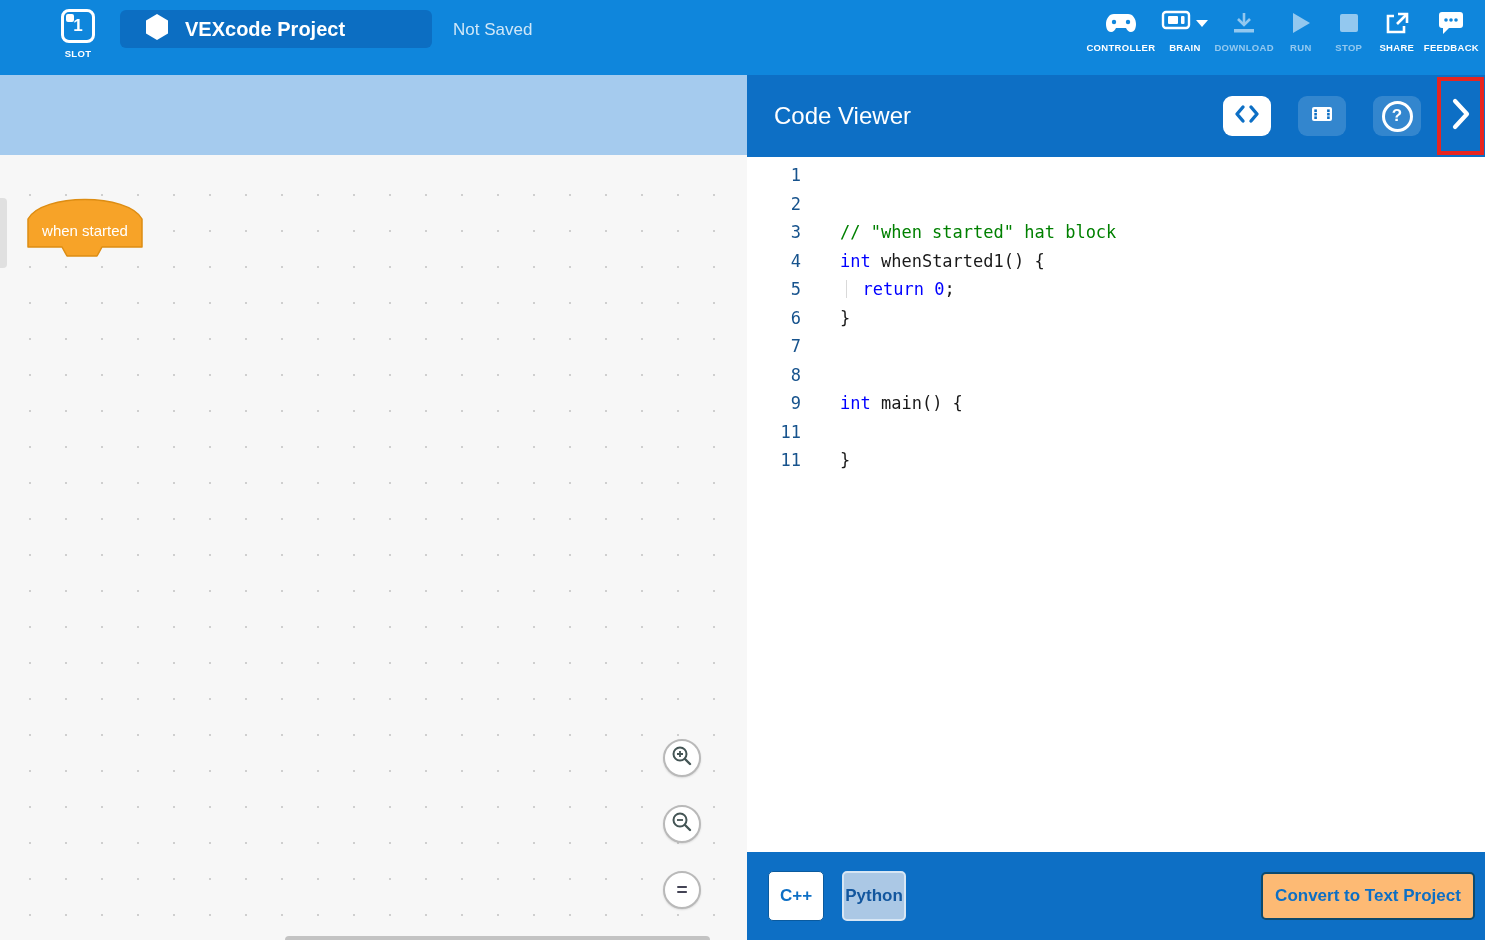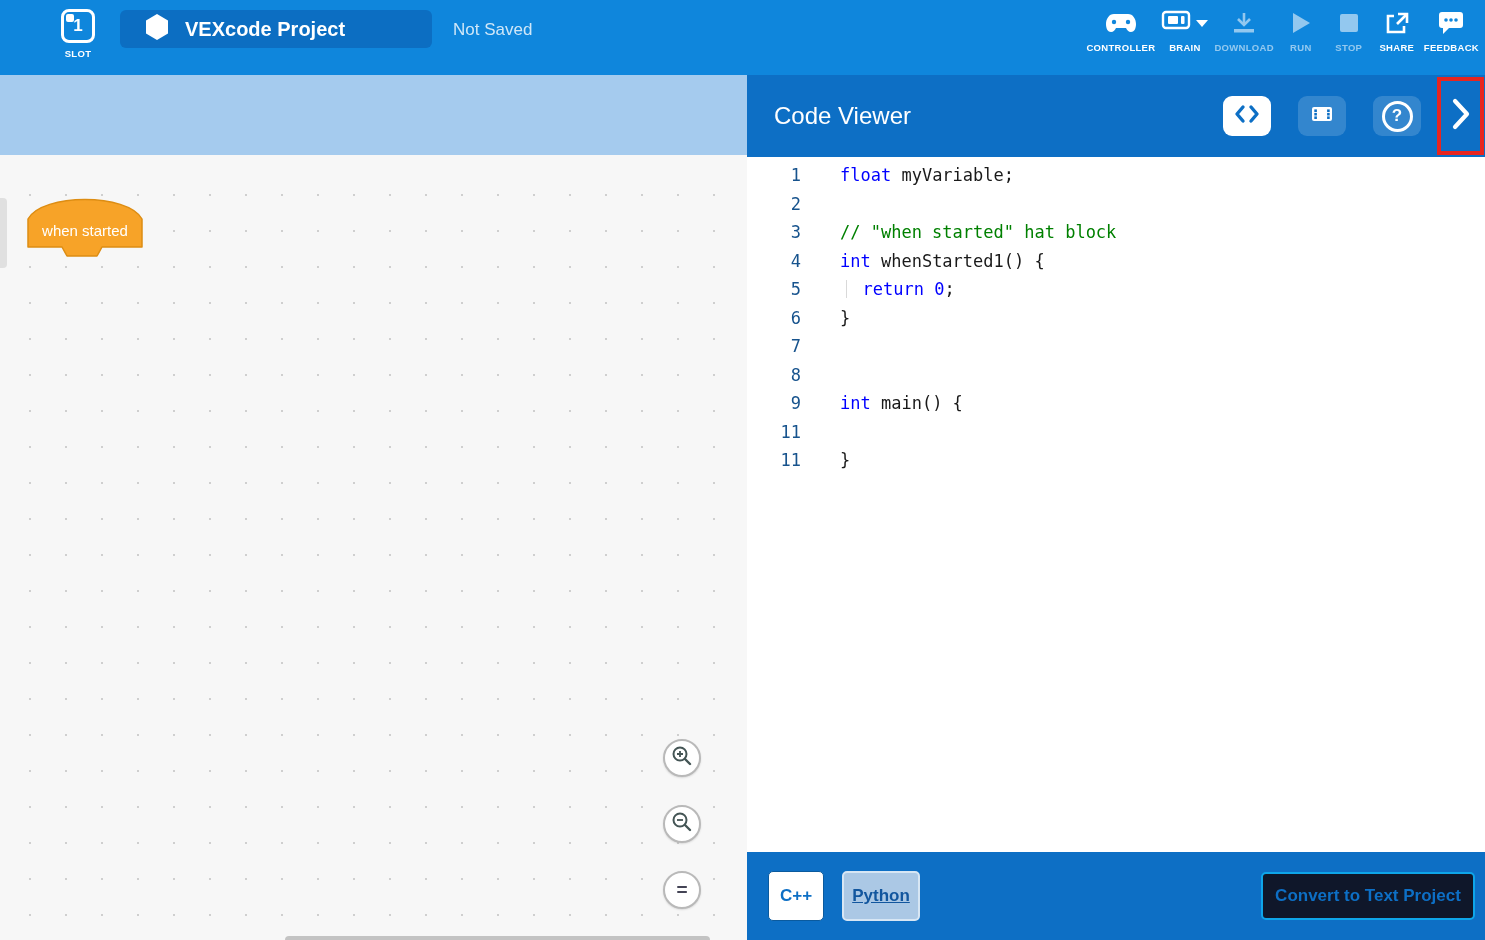--- a/index.html
+++ b/index.html
@@ -66,23 +66,23 @@
   .tok.cm { color:#008000; }
   .tok.num { color:#0000ff; }
   .tok.pl { color:#1a1a1a; }
   .tok.gd { display:inline-block; width:1.6ch; margin-left:.6ch; border-left:1px solid #d9d9d9; height:1.05em; vertical-align:-3px; }
 
   .panel-footer { position:absolute; left:0; bottom:0; width:100%; height:88px; background:#0d6fc5;
     display:flex; align-items:center; padding:0 10px 0 21px; }
   .lang-btn { height:50px; border-radius:5px; font-size:17px; font-weight:bold;
     display:flex; align-items:center; justify-content:center; cursor:pointer; }
   .cpp-btn { width:56px; background:#fff; color:#0d6fc5; border:1px solid #0a5a9e; margin-right:18px; }
-  .python-btn { width:78px; background:#abc8e5; color:#12569e; border:2px solid #d7e6f4;text-decoration:underline; }
-  .convert-btn { margin-left:auto; width:214px; height:48px; background:#0f172a; color:#0d6fc5;
-    border:2px solid #0ea5e9; border-radius:5px; font-size:17px; font-weight:bold;
+  .python-btn { width:64px; background:#abc8e5; color:#12569e; border:2px solid #d7e6f4; }
+  .convert-btn { margin-left:auto; width:214px; height:48px; background:#fdba74; color:#0d6fc5;
+    border:2px solid #0c4a6e; border-radius:5px; font-size:17px; font-weight:bold;
     display:flex; align-items:center; justify-content:center; cursor:pointer;text-align:center; }
 </style>
 </head>
 <body>
 
 <div class="topbar">
 
   <div class="slot">
     <div class="slot-icon">
       <span class="slot-corner"></span>
@@ -255,21 +255,21 @@
       <span>
         <svg width="22" height="34" viewBox="0 0 22 34">
             <path d="M5 4 L17 17 L5 30" fill="none" stroke="#fff" stroke-width="4.2" stroke-linecap="round" stroke-linejoin="round"></path>
           </svg>
       </span>
     </div>
   </div>
 
   <div class="code-area">
     <div>
-        <div class="code-line"><span class="ln">1</span><span class="lc"><span class="tok kw">float</span><span class="tok pl"> myVariable;</span></span></div>
+        <div class="code-line"><span class="ln">1</span></div>
         <div class="code-line"><span class="ln">2</span><span class="lc"></span></div>
         <div class="code-line"><span class="ln">3</span><span class="lc"><span class="tok cm">// "when started" hat block</span></span></div>
         <div class="code-line"><span class="ln">4</span><span class="lc"><span class="tok kw">int</span><span class="tok pl"> whenStarted1() {</span></span></div>
         <div class="code-line"><span class="ln">5</span><span class="lc"><span class="tok gd"></span><span class="tok kw">return</span><span class="tok pl"> </span><span class="tok num">0</span><span class="tok pl">;</span></span></div>
         <div class="code-line"><span class="ln">6</span><span class="lc"><span class="tok pl">}</span></span></div>
         <div class="code-line"><span class="ln">7</span><span class="lc"></span></div>
         <div class="code-line"><span class="ln">8</span><span class="lc"></span></div>
         <div class="code-line"><span class="ln">9</span><span class="lc"><span class="tok kw">int</span><span class="tok pl"> main() {</span></span></div>
         <div class="code-line"><span class="ln">11</span></div>
         <div class="code-line"><span class="ln">11</span><span class="lc"><span class="tok pl">}</span></span></div>

